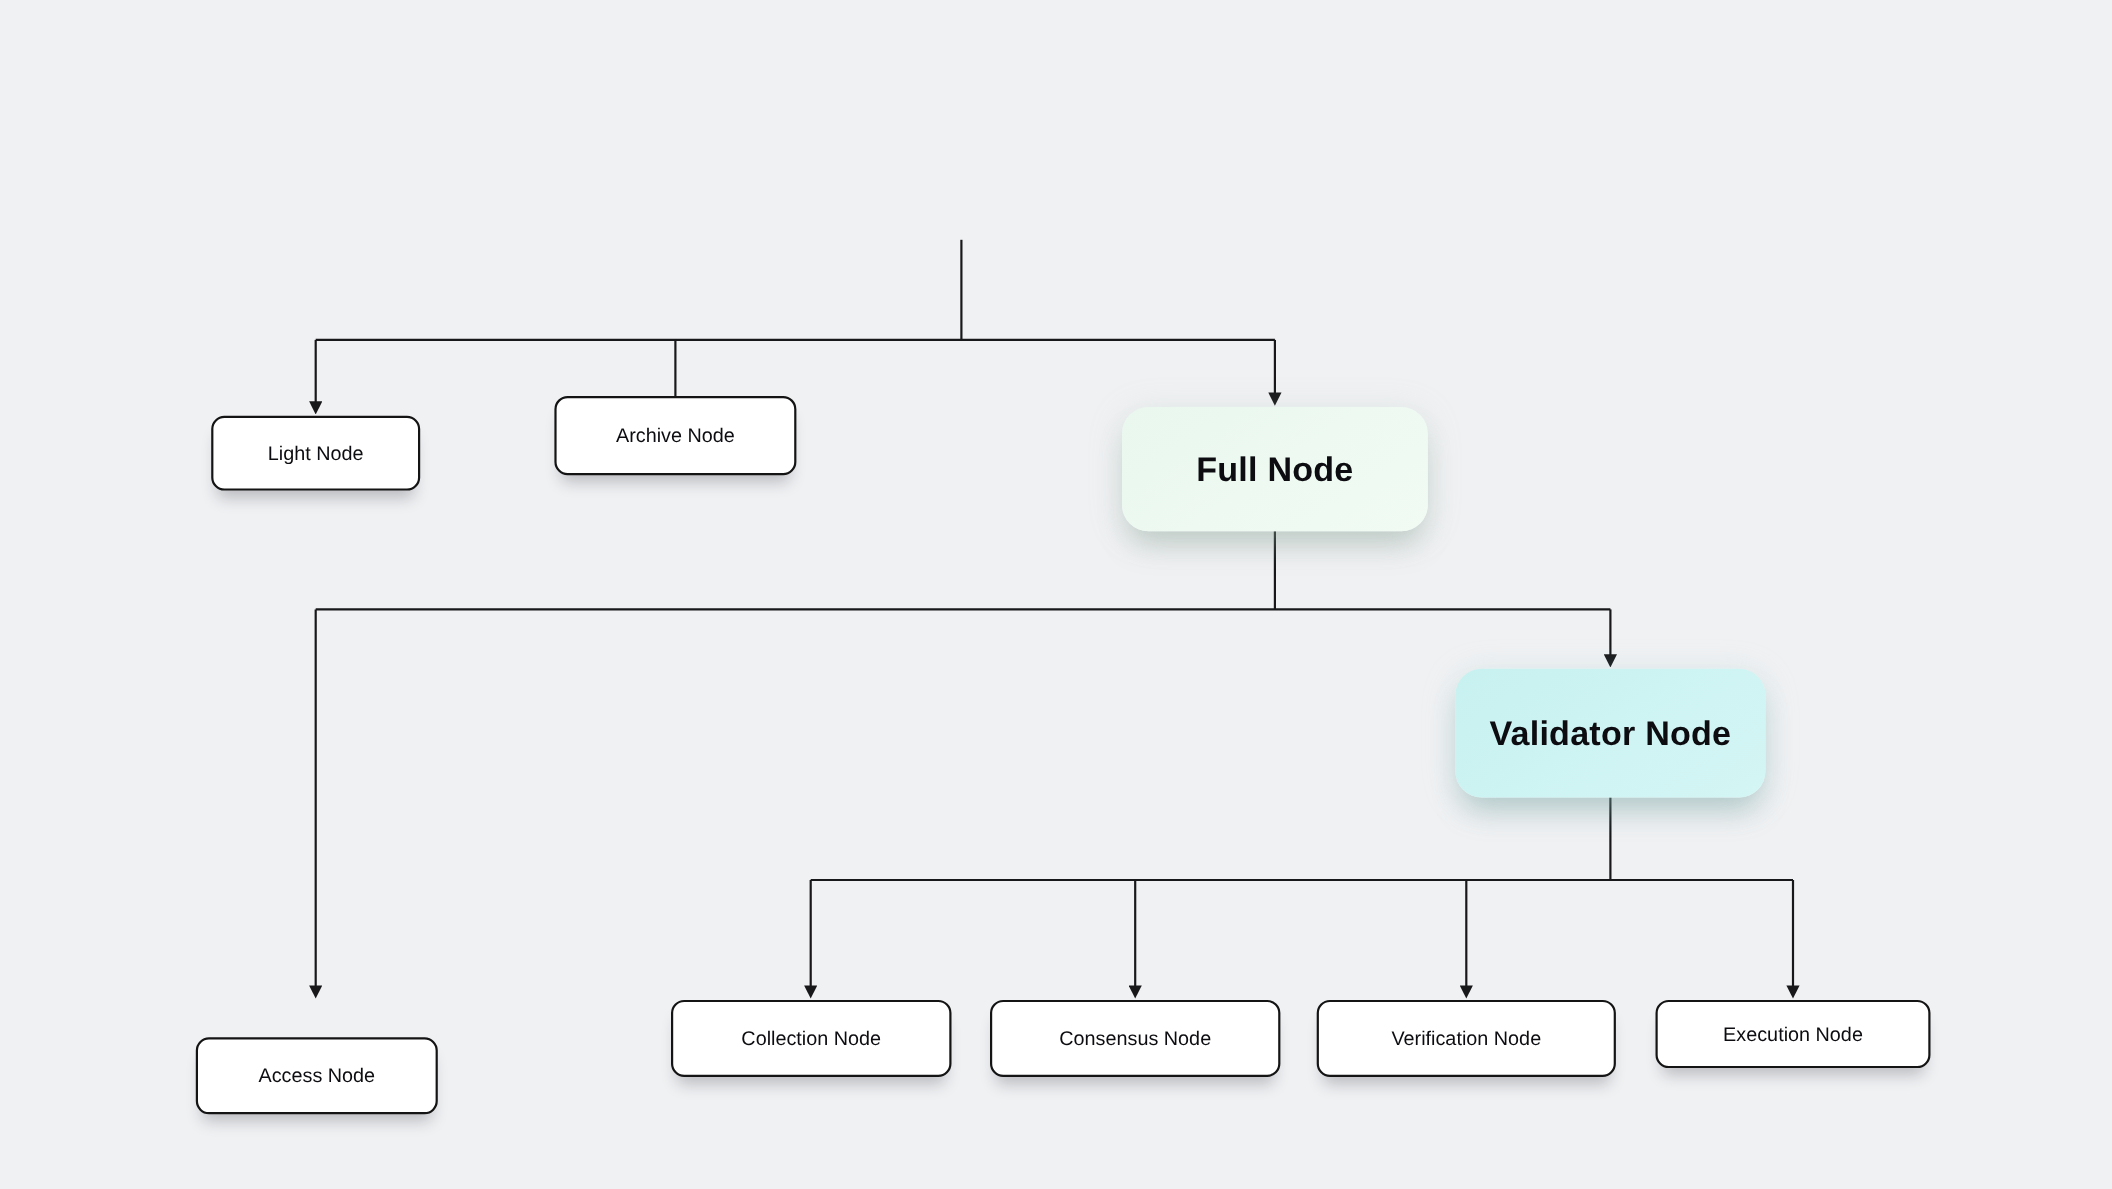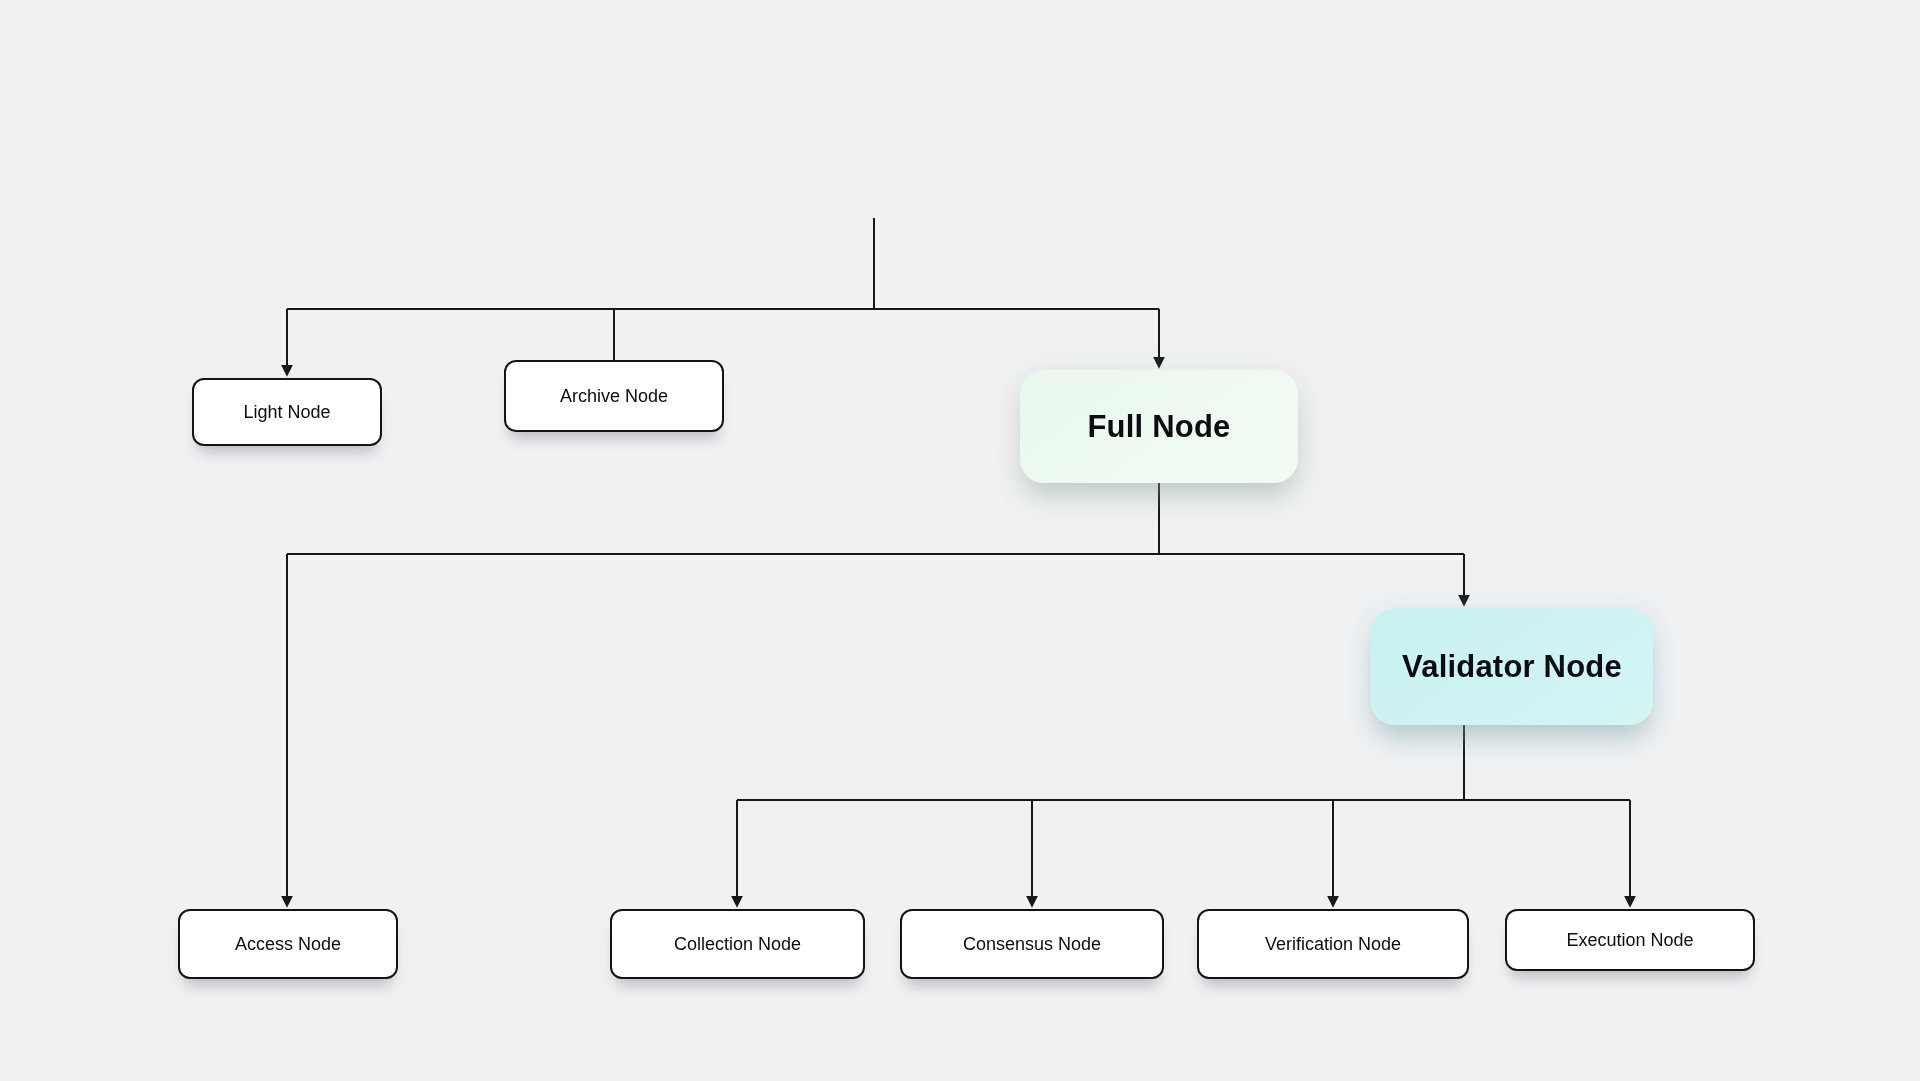--- a/index.html
+++ b/index.html
@@ -46,39 +46,38 @@
     background: linear-gradient(145deg, var(--flow-fill, #a9f3d3), #b9f6dc);
     box-shadow: 0 18px 26px -6px rgba(110, 145, 130, 0.40), 0 4px 34px rgba(150, 210, 185, 0.30);
   }
   .node.full {
     background: linear-gradient(145deg, var(--full-fill, #e9f7ee), #f1fbf4);
     box-shadow: 0 18px 26px -6px rgba(120, 145, 135, 0.35), 0 4px 30px rgba(170, 200, 185, 0.25);
   }
   .node.validator {
     background: linear-gradient(145deg, var(--validator-fill, #c7f1f0), #d4f6f5);
     box-shadow: 0 18px 26px -6px rgba(110, 150, 150, 0.38), 0 4px 30px rgba(150, 205, 205, 0.28);
-    margin-left: 48px;
   }
 
   .node.leaf {
     background: var(--leaf-fill, #ffffff);
     border: 2.5px solid var(--leaf-border, #141414);
     border-radius: 12px;
     font-size: 18px;
     font-weight: 500;
     box-shadow: 0 12px 14px -6px rgba(30, 30, 45, 0.25);
     align-items: center;
   }
 
   
   .n-flow         { left:  732px; top: 100px; width: 285px; height: 117px; }
   .n-light        { left:  192px; top: 378px; width: 190px; height:  68px; }
   .n-archive      { left:  504px; top: 360px; width: 220px; height:  72px; }
   .n-full         { left: 1020px; top: 370px; width: 278px; height: 113px; align-items: center; }
-  .n-access       { left:  178px; top: 909px; width: 220px; height:  70px; }
+  .n-access       { left:  178px; top: 943px; width: 220px; height:  70px; }
   .n-validator    { left: 1323px; top: 608px; width: 282px; height: 117px; }
   .n-collection   { left:  610px; top: 909px; width: 255px; height:  70px; }
   .n-consensus    { left:  900px; top: 909px; width: 264px; height:  70px; }
   .n-verification { left: 1197px; top: 909px; width: 272px; height:  70px; }
   .n-execution    { left: 1505px; top: 909px; width: 250px; height:  62px; }
 </style>
 </head>
 <body>
 
 <div class="canvas">

